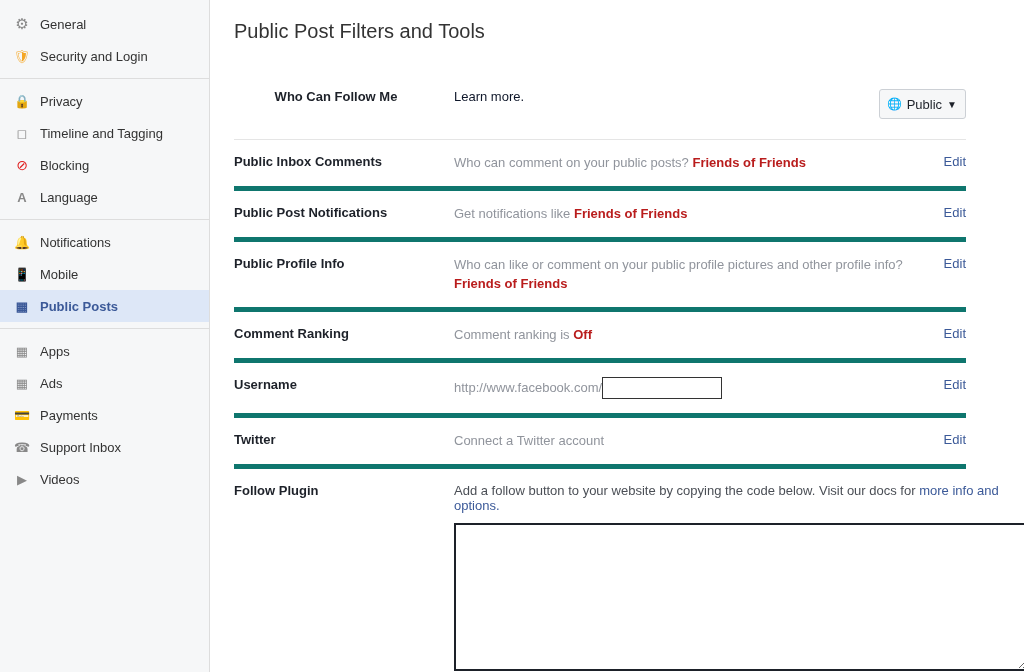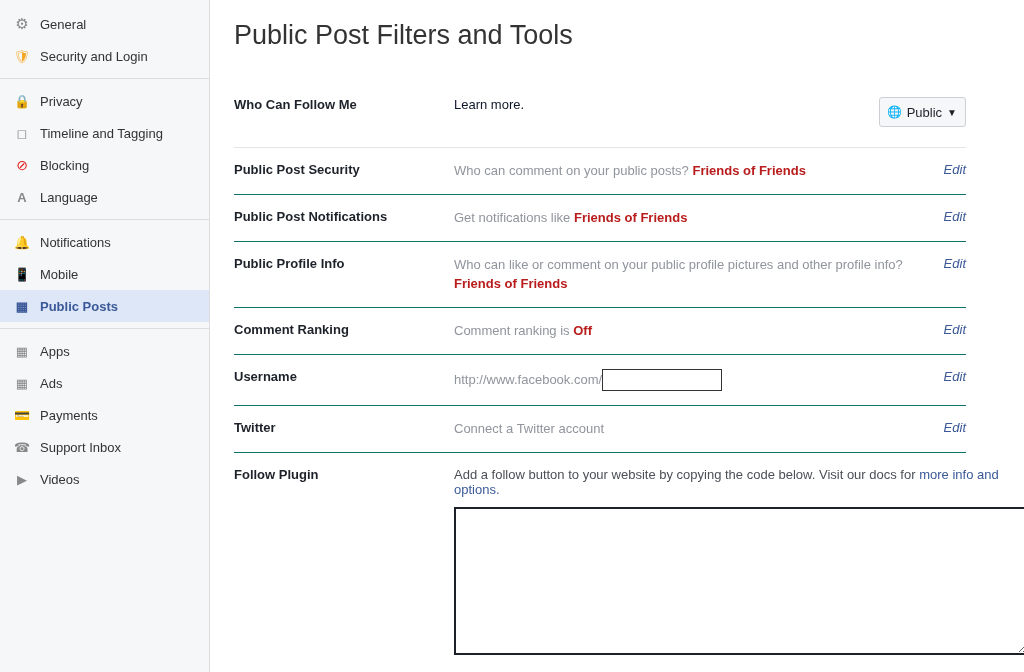--- a/index.html
+++ b/index.html
@@ -50,31 +50,31 @@
       flex: 1;
       background: #fff;
       padding: 0;
       overflow-y: auto;
     }
     .main-inner {
       max-width: 780px;
       padding: 20px 24px;
     }
     .page-title {
-      font-size: 27px;
+      font-size: 20px;
       font-weight: normal;
       color: #333;
       margin-bottom: 20px;
       padding-bottom: 10px;
     }
     .settings-row-inner {
       display: flex;
       align-items: flex-start;
       padding: 14px 0;
-      border-top: 1px solid #0f766e;
+      border-top: 5px solid #0f766e;
     }
     .settings-row-inner:first-child { border-top: none; }
     .row-label {
       width: 220px;
       min-width: 220px;
       font-weight: bold;
       font-size: 13px;
       color: #1d2129;
       padding-right: 16px;
     }
@@ -83,38 +83,38 @@
       color: #4b4f56;
       font-size: 13px;
       line-height: 1.4;
     }
     .row-content .muted { color: #90949c; }
     .row-content .bold-text { font-weight: bold; color: #b91c1c; }
     .row-action {
       width: 60px;
       min-width: 60px;
       text-align: right;
-      font-style: italic;
     }
     .edit-link {
       color: #3b5998;
       cursor: pointer;
       font-size: 13px;
     }
 
     
     .follow-section {
       padding: 14px 0 20px 0;
       border-bottom: 1px solid #e5e5e5;
       margin-bottom: 0;
       display: flex;
       align-items: flex-start;
     }
     .follow-section .row-label {
       padding-top: 2px;
+      text-align: center;
     }
     .follow-desc {
       flex: 1;
       font-size: 13px;
       color: #4b4f56;
       line-height: 1.5;
     }
     .follow-desc p { margin-bottom: 8px; }
     .learn-more { color: #0f172a; cursor: pointer; }
 
@@ -264,21 +264,21 @@
           <span style="margin-right:4px; font-size:12px;">🌐</span>
           <span>Public</span>
           <span class="chevron">▼</span>
         </button>
       </div>
     </div>
 
     <div>
 
       <div class="settings-row-inner">
-        <div class="row-label">Public Post Security</div>
+        <div class="row-label">Public Inbox Comments</div>
         <div class="row-content">
           <span class="muted">Who can comment on your public posts?</span>
           <span class="bold-text"> <span>Friends of Friends</span></span>
         </div>
         <div class="row-action"><span class="edit-link">Edit</span></div>
       </div>
 
       <div class="settings-row-inner">
         <div class="row-label">Public Post Notifications</div>
         <div class="row-content">

